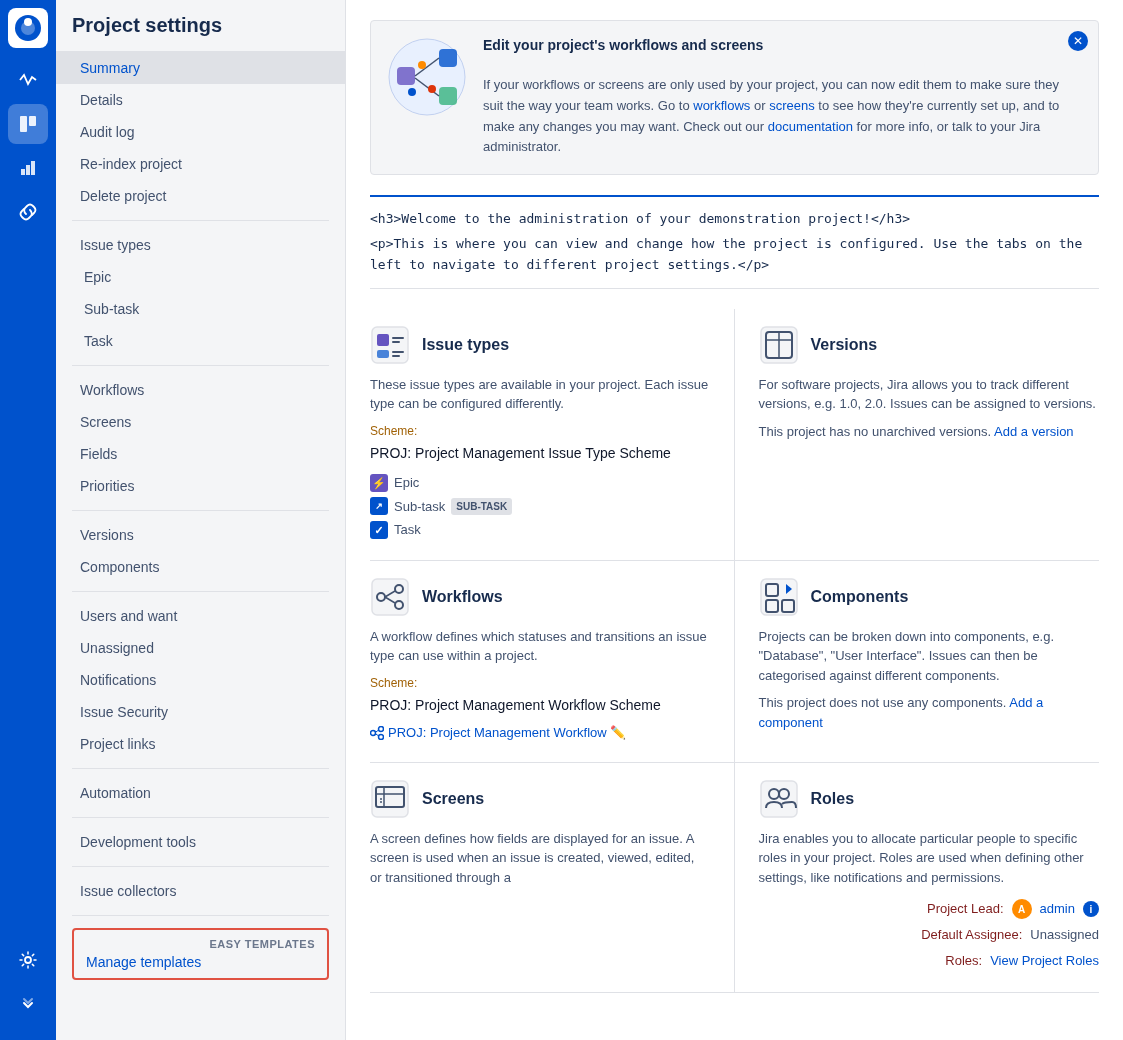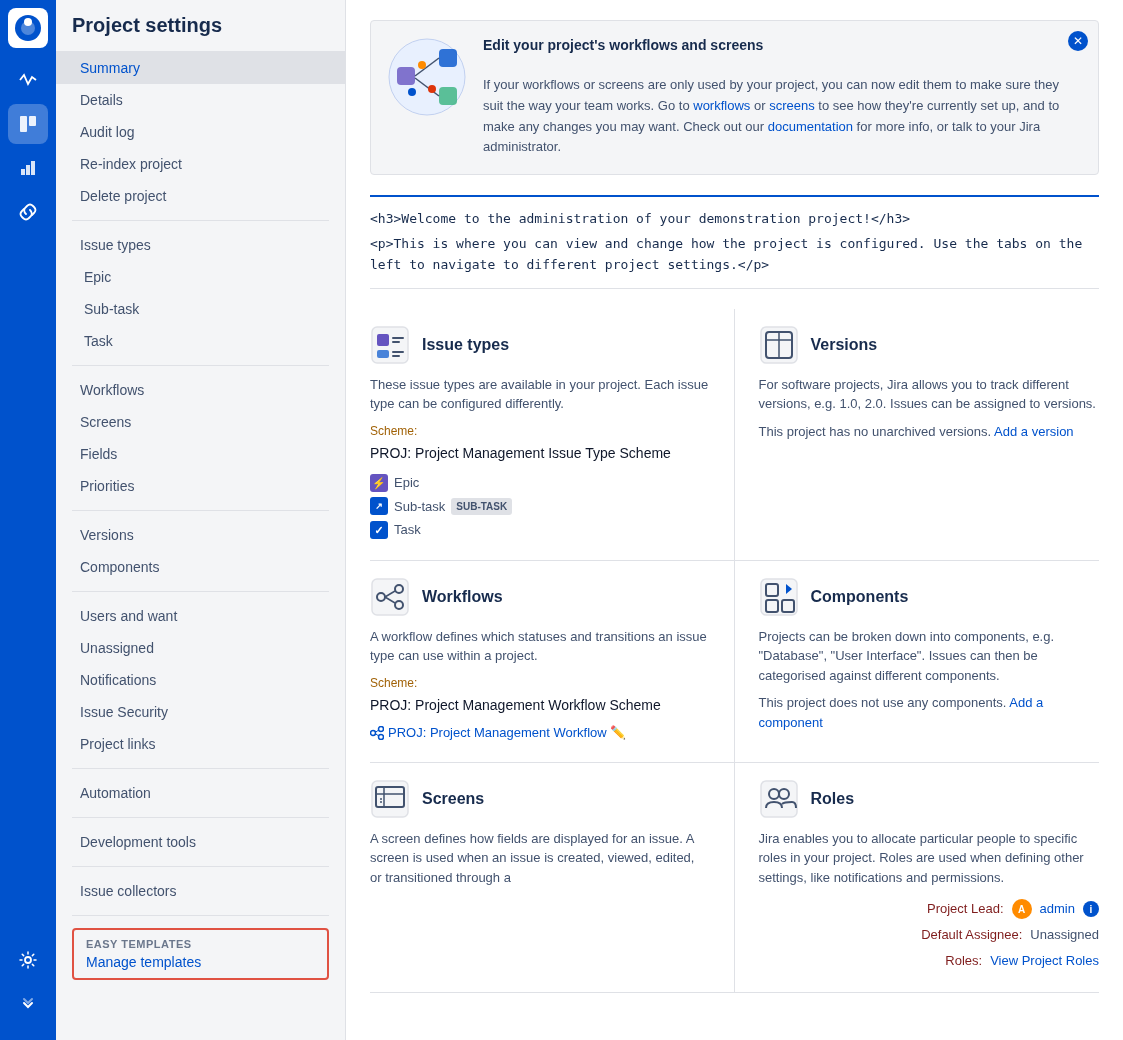--- a/index.html
+++ b/index.html
@@ -69,20 +69,21 @@
       border: 2px solid #e05243;
       border-radius: 4px;
       padding: 8px 12px;
     }
     .easy-templates-label {
       font-size: 11px;
       font-weight: 700;
       color: #6b778c;
       letter-spacing: 0.5px;
       margin-bottom: 4px;
+      text-align: right;
     }
     .easy-templates-link {
       color: #0052cc;
       cursor: pointer;
       font-size: 14px;
     }
 
     
     .main {
       flex: 1;

